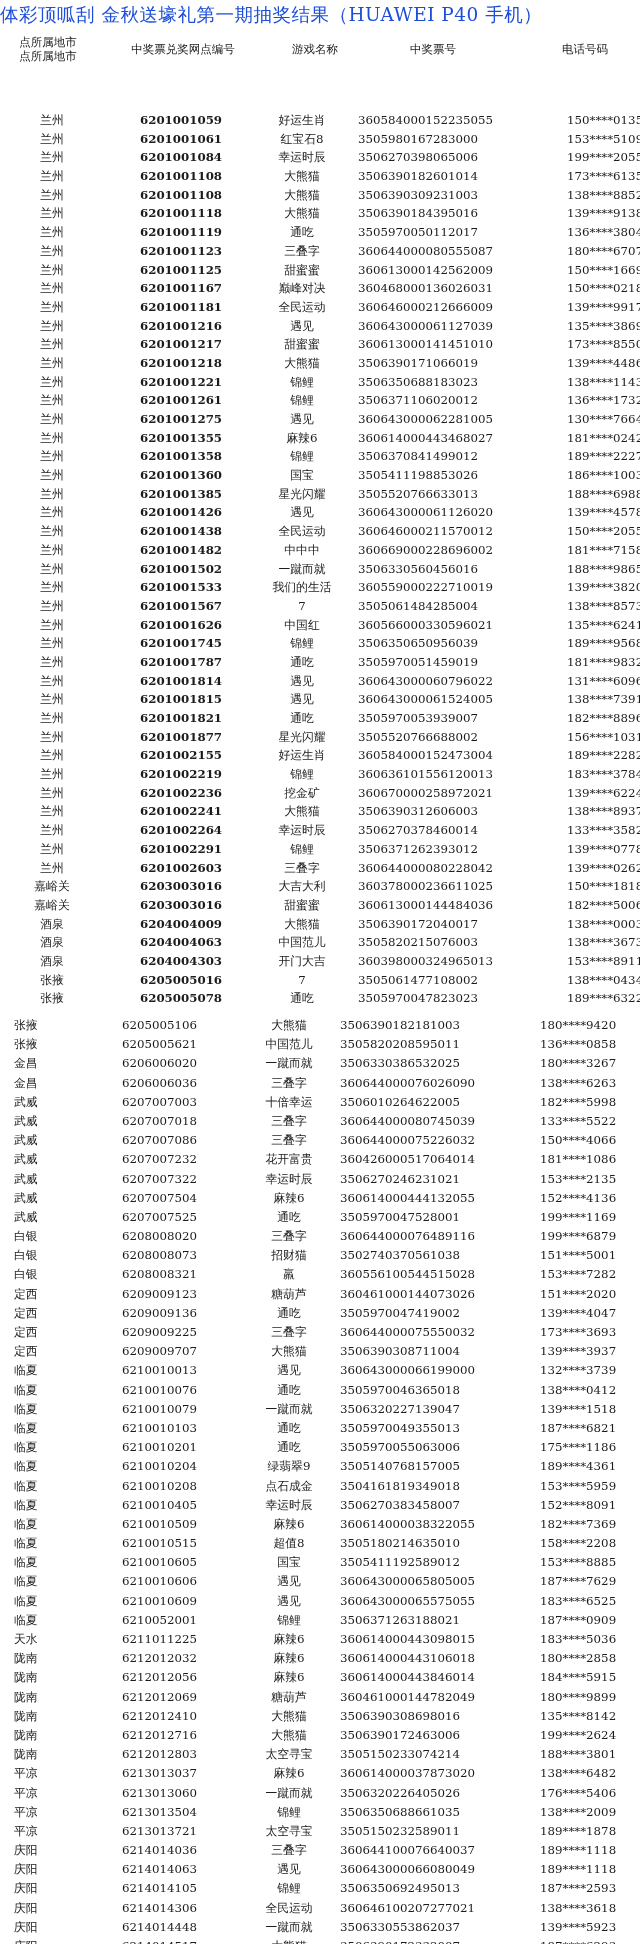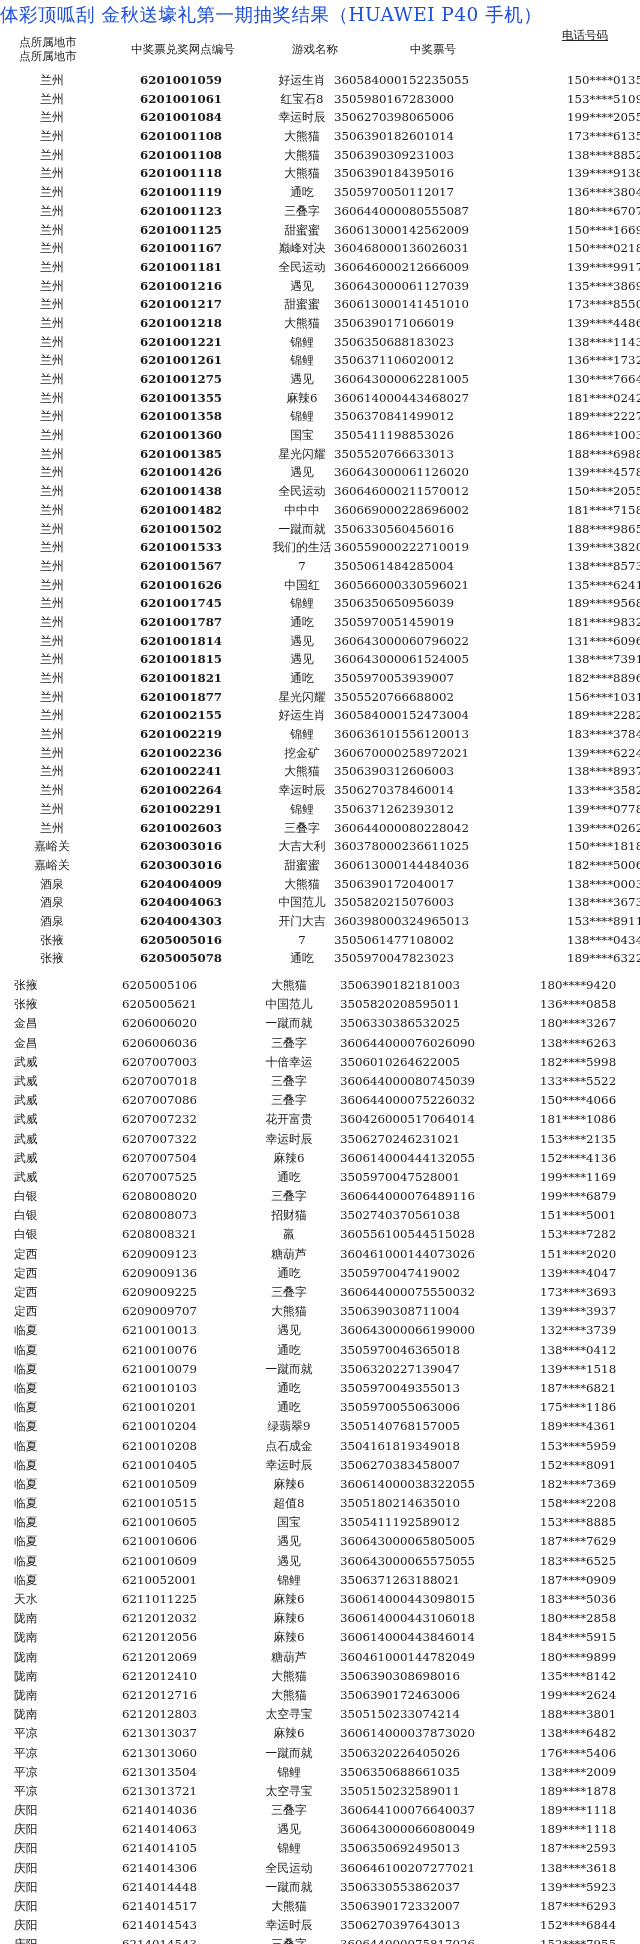--- a/index.html
+++ b/index.html
@@ -8,49 +8,49 @@
     background: #ffffff; color: #1a1a1a;
     font-family: "DejaVu Serif", "Liberation Serif", serif;
     position: relative;
   }
   .title {
     position: absolute; left: 0; top: 2px; width: 640px;
     text-align: left; font-size: 18.5px; letter-spacing: 0.5px;
     color: #1d4ed8; white-space: nowrap;
   }
   .hdr { position: absolute; font-size: 11.5px; color: #222; text-align: center; line-height: 14px; white-space: nowrap; }
-  .sec { position: absolute; left: 0; width: 588px; }
+  .sec { position: absolute; left: 0; width: 588px; margin-top: 40px; }
   .row { position: relative; width: 640px; white-space: nowrap; }
   .row span { position: absolute; top: 0; font-size: 11.8px; color: #1c1c1c; }
   .s1 .row { height: 18.7px; line-height: 18.7px; }
   .s2 .row { height: 19.2px; line-height: 19.2px; }
   .s1 .c-city { left: 22px; width: 60px; text-align: center; }
   .s1 .c-site { left: 140px; font-weight: bold; }
   .s1 .c-game { left: 260px; width: 84px; text-align: center; }
-  .s1 .c-ticket { left: 334px; }
+  .s1 .c-ticket { left: 358px; }
   .s1 .c-phone { left: 567px; }
   .s2 .c-city { left: 14px; }
   .s2 .c-site { left: 122px; }
   .s2 .c-game { left: 248px; width: 82px; text-align: center; }
   .s2 .c-ticket { left: 340px; }
   .s2 .c-phone { left: 540px; text-align: right; }
 </style>
 </head>
 <body>
 
 <div class="title">体彩顶呱刮 金秋送壕礼第一期抽奖结果（HUAWEI P40 手机）</div>
 
 <div class="hdr" style="left:2px; top:35px; width:92px;">
   <div>点所属地市</div>
   <div>点所属地市</div>
 </div>
 <div class="hdr" style="left:108px; top:42px; width:150px;">中奖票兑奖网点编号</div>
 <div class="hdr" style="left:268px; top:42px; width:70px;text-align:right;">游戏名称</div>
 <div class="hdr" style="left:388px; top:42px; width:90px;">中奖票号</div>
-<div class="hdr" style="left:545px; top:28px; width:80px;text-decoration:underline;">电话号码</div>
+<div class="hdr" style="left:545px; top:42px; width:80px;">电话号码</div>
 
 <div class="sec s1" id="sec1" style="top:71px;">
     <div class="row">
       <span class="c-city">兰州</span>
       <span class="c-site">6201001059</span>
       <span class="c-game">好运生肖</span>
       <span class="c-ticket">360584000152235055</span>
       <span class="c-phone">150****0135</span>
     </div>
     <div class="row">

